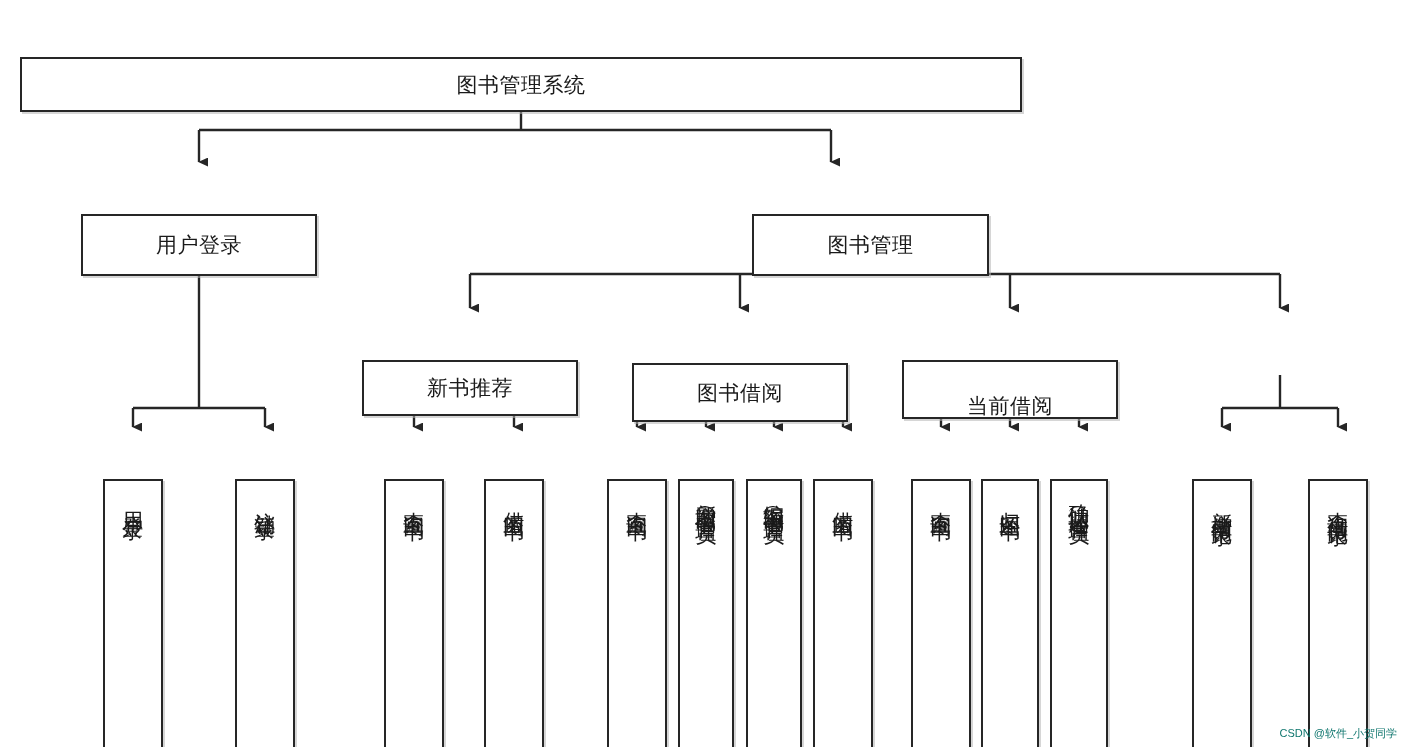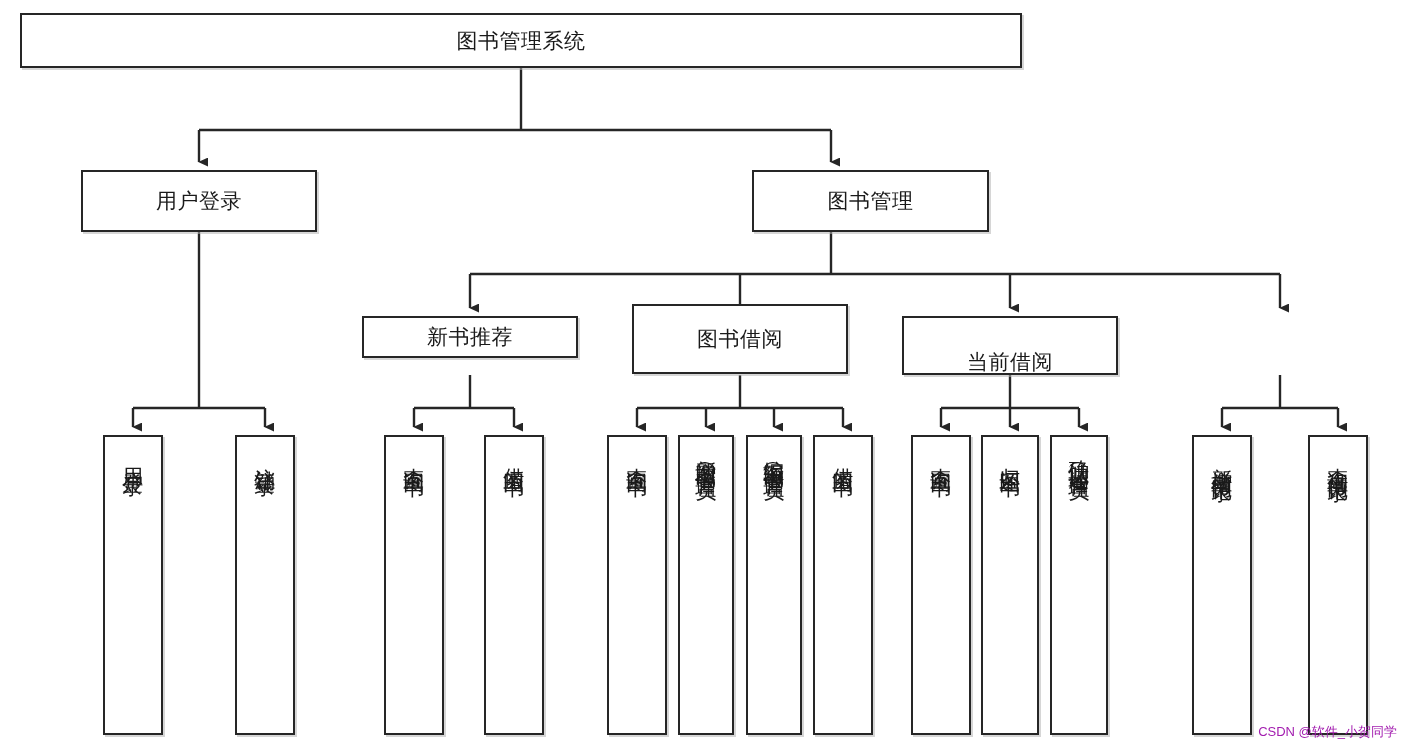--- a/index.html
+++ b/index.html
@@ -27,20 +27,21 @@
   }
   .node {
     position: absolute;
     box-sizing: border-box;
     background: #ffffff;
     border: 2px solid #262626;
     display: flex;
     align-items: center;
     justify-content: center;
     box-shadow: 2px 2px 0 0 rgba(180,180,180,0.55);
+    margin-top: 44px;
   }
   .node .label {
     color: #1a1a1a;
     letter-spacing: 0.5px;
     white-space: pre;
     text-align: center;
   }
   .node.horiz .label {
     font-size: 21px;
     line-height: 1.1;
@@ -54,22 +55,22 @@
     writing-mode: vertical-rl;
     text-orientation: upright;
     font-size: 21px;
     line-height: 1.32;
     letter-spacing: 3px;
   }
   .watermark {
     position: absolute;
     right: 8px;
     bottom: 6px;
-    font-size: 13px;
-    color: #a21caf;
+    font-size: 11px;
+    color: #0f766e;
     white-space: pre;
     user-select: none;
   }
 </style>
 </head>
 <body>
 
 <div id="diagram-root">
 
   <svg class="edges" viewBox="0 0 1405 747" xmlns="http://www.w3.org/2000/svg">
@@ -126,24 +127,24 @@
     <span class="label">图书管理系统</span>
   </div>
 
   <div class="node horiz" style="left:81px; top:170px; width:236px; height:62px;">
     <span class="label">用户登录</span>
   </div>
   <div class="node horiz" style="left:752px; top:170px; width:237px; height:62px;">
     <span class="label">图书管理</span>
   </div>
 
-  <div class="node horiz" style="left:362px; top:316px; width:216px; height:42px;justify-content:center;">
+  <div class="node horiz" style="left:362px; top:316px; width:216px; height:56px;justify-content:center;">
     <span class="label">新书推荐</span>
   </div>
-  <div class="node horiz" style="left:632px; top:304px; width:216px; height:70px;">
+  <div class="node horiz" style="left:632px; top:319px; width:216px; height:59px;">
     <span class="label">图书借阅</span>
   </div>
   <div class="node horiz" style="left:902px; top:316px; width:216px; height:59px;align-items:flex-end;">
     <span class="label">当前借阅</span>
   </div>
 
   <div class="node vert" style="left:103px; top:435px; width:60px; height:300px;">
     <span class="label">用户登录</span>
   </div>
   <div class="node vert" style="left:235px; top:435px; width:60px; height:300px;">

